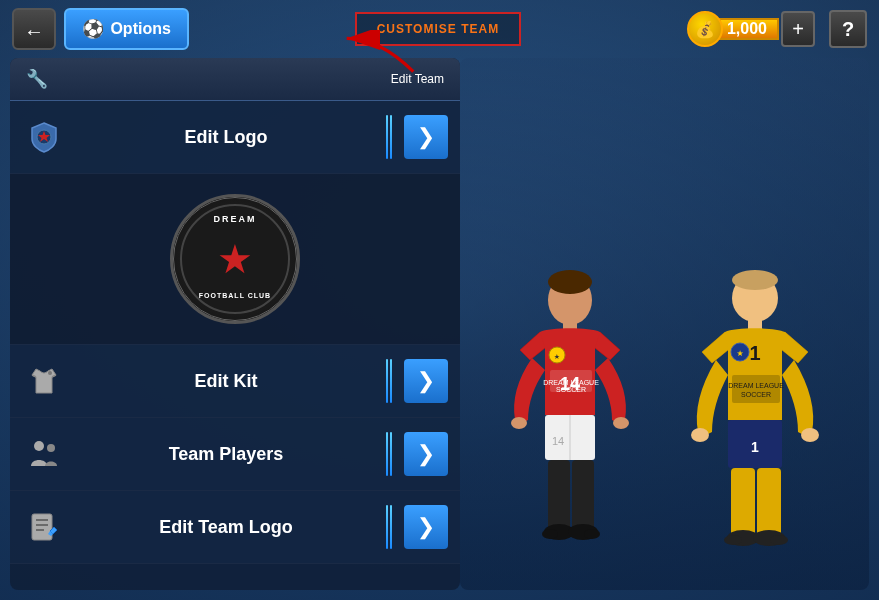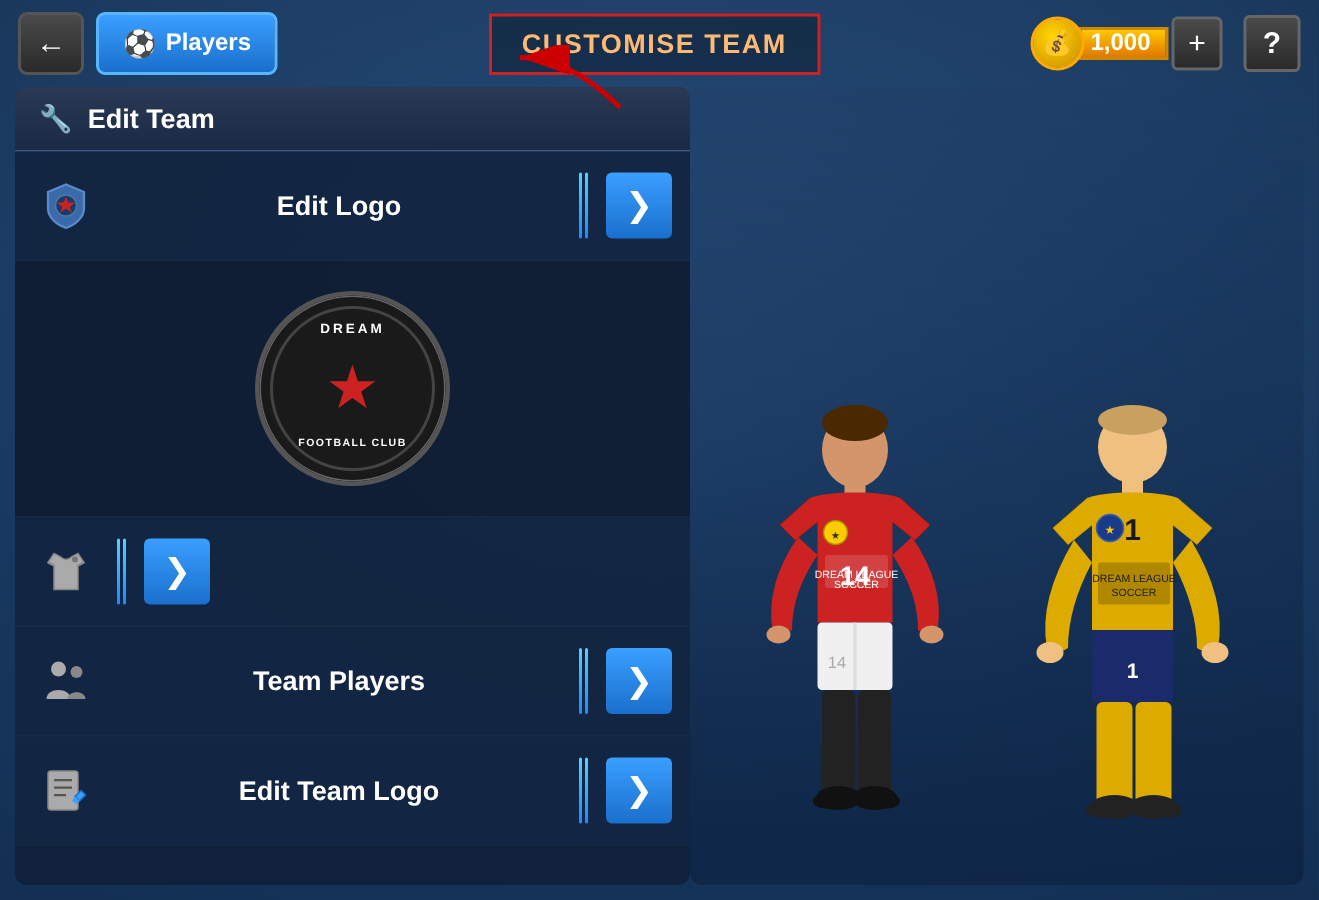--- a/index.html
+++ b/index.html
@@ -79,22 +79,22 @@
     .topbar-center {
       flex: 1;
       display: flex;
       align-items: center;
       justify-content: center;
     }
 
     .customise-team-box {
       border: 2px solid #cc2222;
       padding: 8px 20px;
-      color: #fdba74;
-      font-size: 18px;
+      color: #f97316;
+      font-size: 12px;
       font-weight: bold;
       letter-spacing: 1px;
       text-transform: uppercase;
       background: rgba(0,0,0,0.3);
     }
 
     .coins-container {
       display: flex;
       align-items: center;
       gap: 0;
@@ -184,23 +184,23 @@
       align-items: center;
       gap: 10px;
       border-bottom: 1px solid #3a5a8a;
     }
     .panel-header .wrench-icon {
       color: #aaa;
       font-size: 18px;
     }
     .panel-header-title {
       color: white;
-      font-size: 18px;
-      font-weight: bold;
-      text-align: left;
+      font-size: 12px;
+      font-weight: normal;
+      text-align: right;
       flex: 1;
     }
 
     
     .menu-item {
       display: flex;
       align-items: center;
       padding: 14px 12px;
       border-bottom: 1px solid #1a2a45;
       cursor: pointer;
@@ -356,21 +356,21 @@
 
 <div class="main">
 
   <div class="topbar">
     <div class="btn-back">
       <span>←</span>
     </div>
 
     <div class="btn-options">
       <span class="person-icon">⚽</span>
-      <span>Players</span>
+      <span>Options</span>
     </div>
 
     <div class="topbar-center">
       <div class="customise-team-box">
         <span>CUSTOMISE TEAM</span>
       </div>
     </div>
 
     <div class="arrow-annotation">
       <svg class="arrow-svg" viewBox="0 0 200 60" fill="none" xmlns="http://www.w3.org/2000/svg">
@@ -434,20 +434,21 @@
 
       <div class="menu-item">
         <div class="menu-icon-box">
           <svg width="32" height="32" viewBox="0 0 32 32">
             <path d="M8 4 L4 10 L8 12 L8 28 L24 28 L24 12 L28 10 L24 4 L20 6 C19 7 17 8 16 8 C15 8 13 7 12 6 Z" fill="#aaaaaa" stroke="#888" stroke-width="1"></path>
             <path d="M4 10 L8 12" stroke="#888" stroke-width="1.5" fill="none"></path>
             <path d="M24 12 L28 10" stroke="#888" stroke-width="1.5" fill="none"></path>
             <circle cx="22" cy="8" r="2" fill="#777"></circle>
           </svg>
         </div>
+        <span class="menu-label">Edit Kit</span>
         <div class="separator-lines">
           <div class="sep-line"></div>
           <div class="sep-line"></div>
         </div>
         <button class="arrow-btn">❯</button>
       </div>
 
       <div class="menu-item">
         <div class="menu-icon-box">
           <svg width="34" height="32" viewBox="0 0 34 32">

